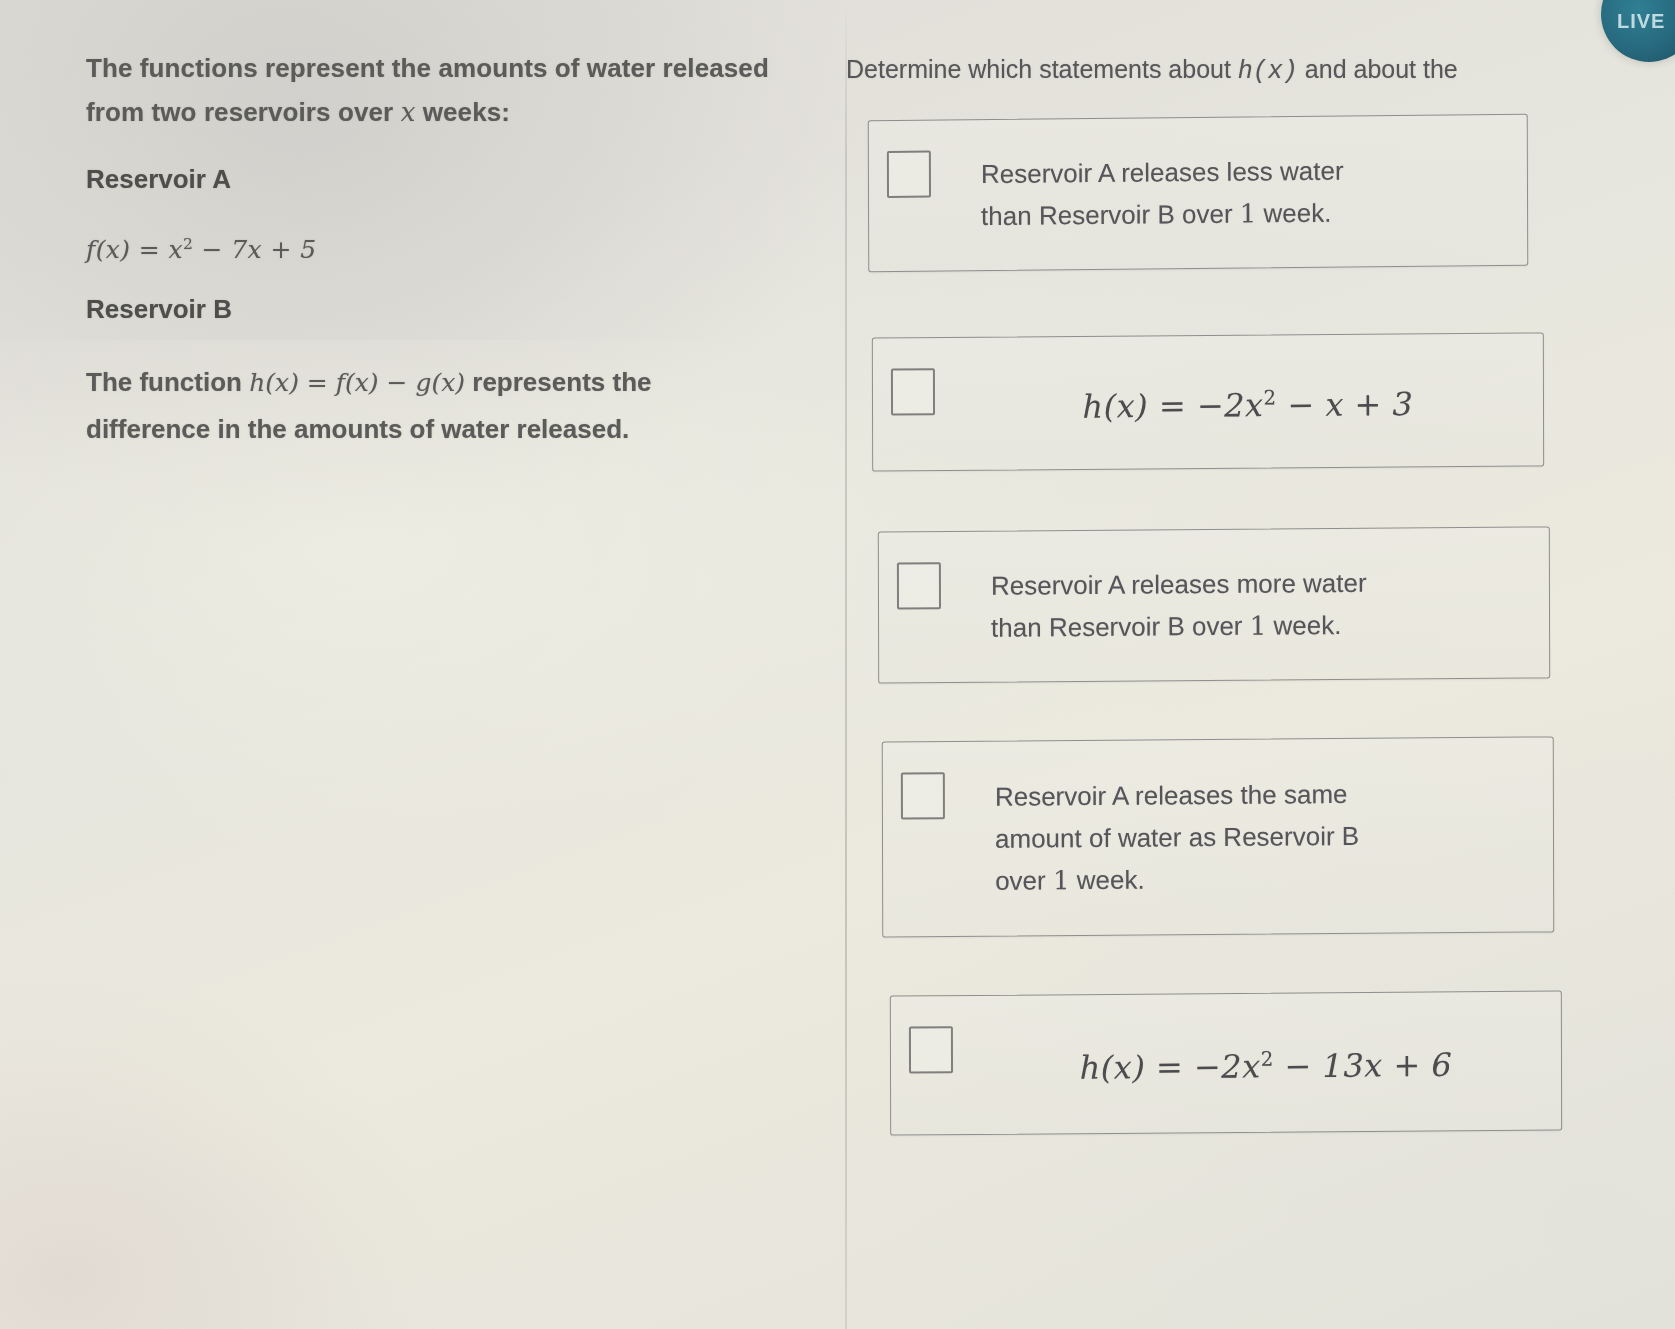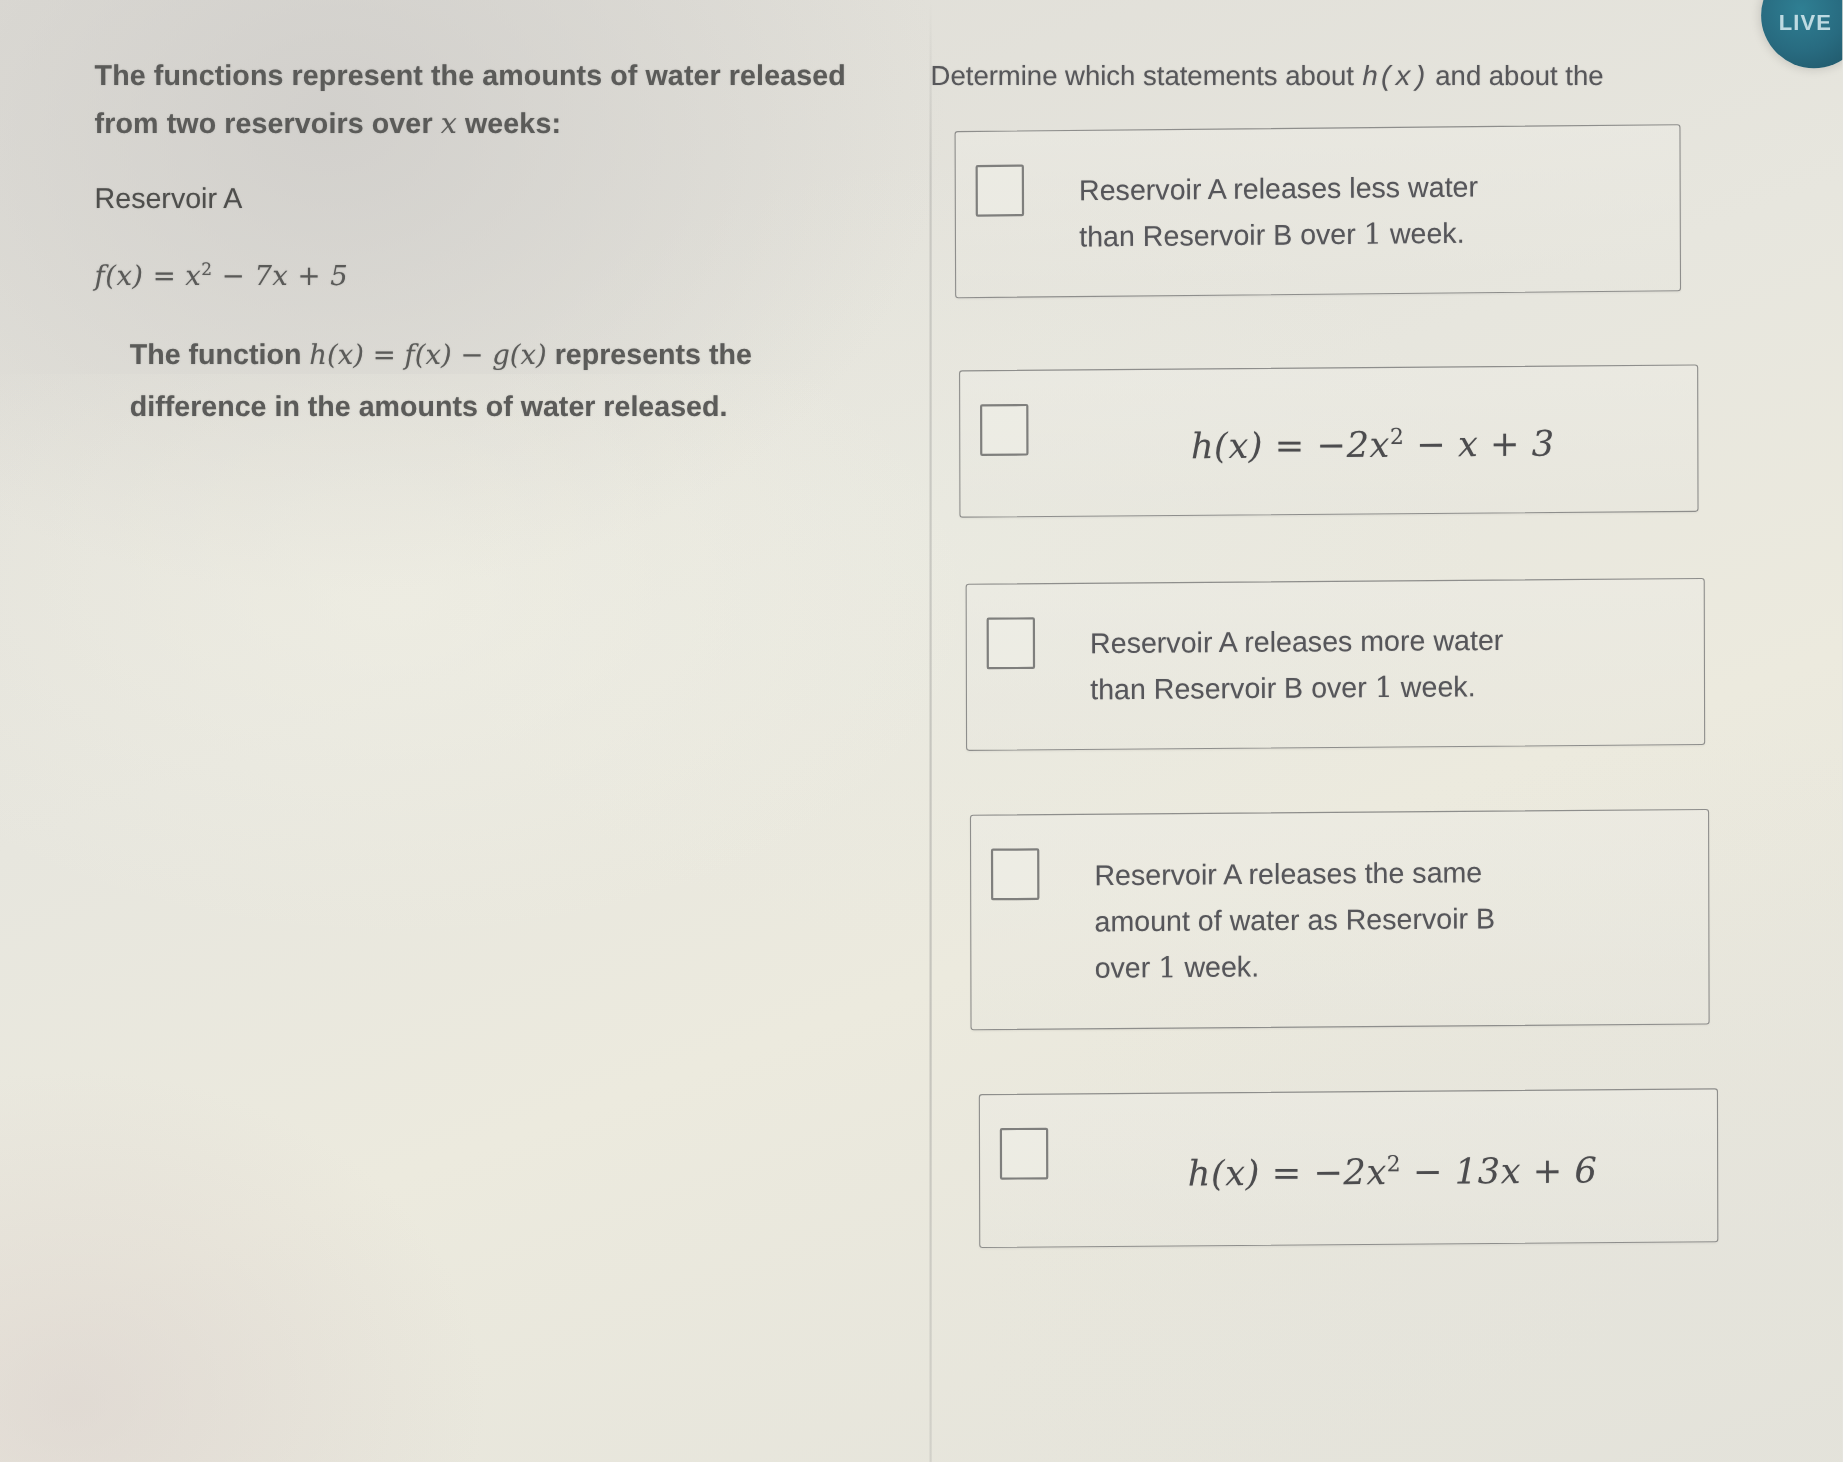--- a/index.html
+++ b/index.html
@@ -78,21 +78,21 @@
     font-size: 26px;
     line-height: 44px;
     color: #5b5b59;
     font-weight: bold;
     letter-spacing: 0.1px;
     text-shadow: 0 0 1.2px rgba(120,120,118,0.5);
   }
 
   .label {
     font-size: 26px;
-    font-weight: normal;
+    font-weight: bold;
     color: #4e4e4c;
     margin-top: 30px;
     text-shadow: 0 0 1.2px rgba(120,120,118,0.5);
   }
 
   .math-left {
     font-family: "DejaVu Serif", serif;
     font-style: italic;
     font-size: 25px;
     color: #5a5a58;
@@ -101,21 +101,20 @@
     text-shadow: 0 0 1.4px rgba(130,130,128,0.55);
   }
 
   .para {
     font-size: 26px;
     line-height: 46px;
     color: #5b5b59;
     font-weight: bold;
     margin-top: 34px;
     text-shadow: 0 0 1.2px rgba(120,120,118,0.5);
-    margin-left: 32px;
   }
   .para .inlinemath {
     font-family: "DejaVu Serif", serif;
     font-style: italic;
     font-weight: normal;
     font-size: 25px;
   }
 
   
   #right-col {
@@ -203,20 +202,21 @@
 
     <div class="prompt">
       <span>The functions represent the amounts of water released</span><br>
       <span>from two reservoirs over </span><span class="inlinemath" style="font-family:'DejaVu Serif',serif;font-style:italic;font-weight:normal;">x</span><span> weeks:</span>
     </div>
 
     <div class="label">Reservoir A</div>
 
     <div class="math-left">f(x) = x<sup>2</sup> − 7x + 5</div>
 
+    <div class="label">Reservoir B</div>
 
 
     <div class="para">
       <span>The function </span><span class="inlinemath">h(x) = f(x) − g(x)</span><span> represents the</span><br>
       <span>difference in the amounts of water released.</span>
     </div>
 
   </div>
 
   <div id="right-col">

